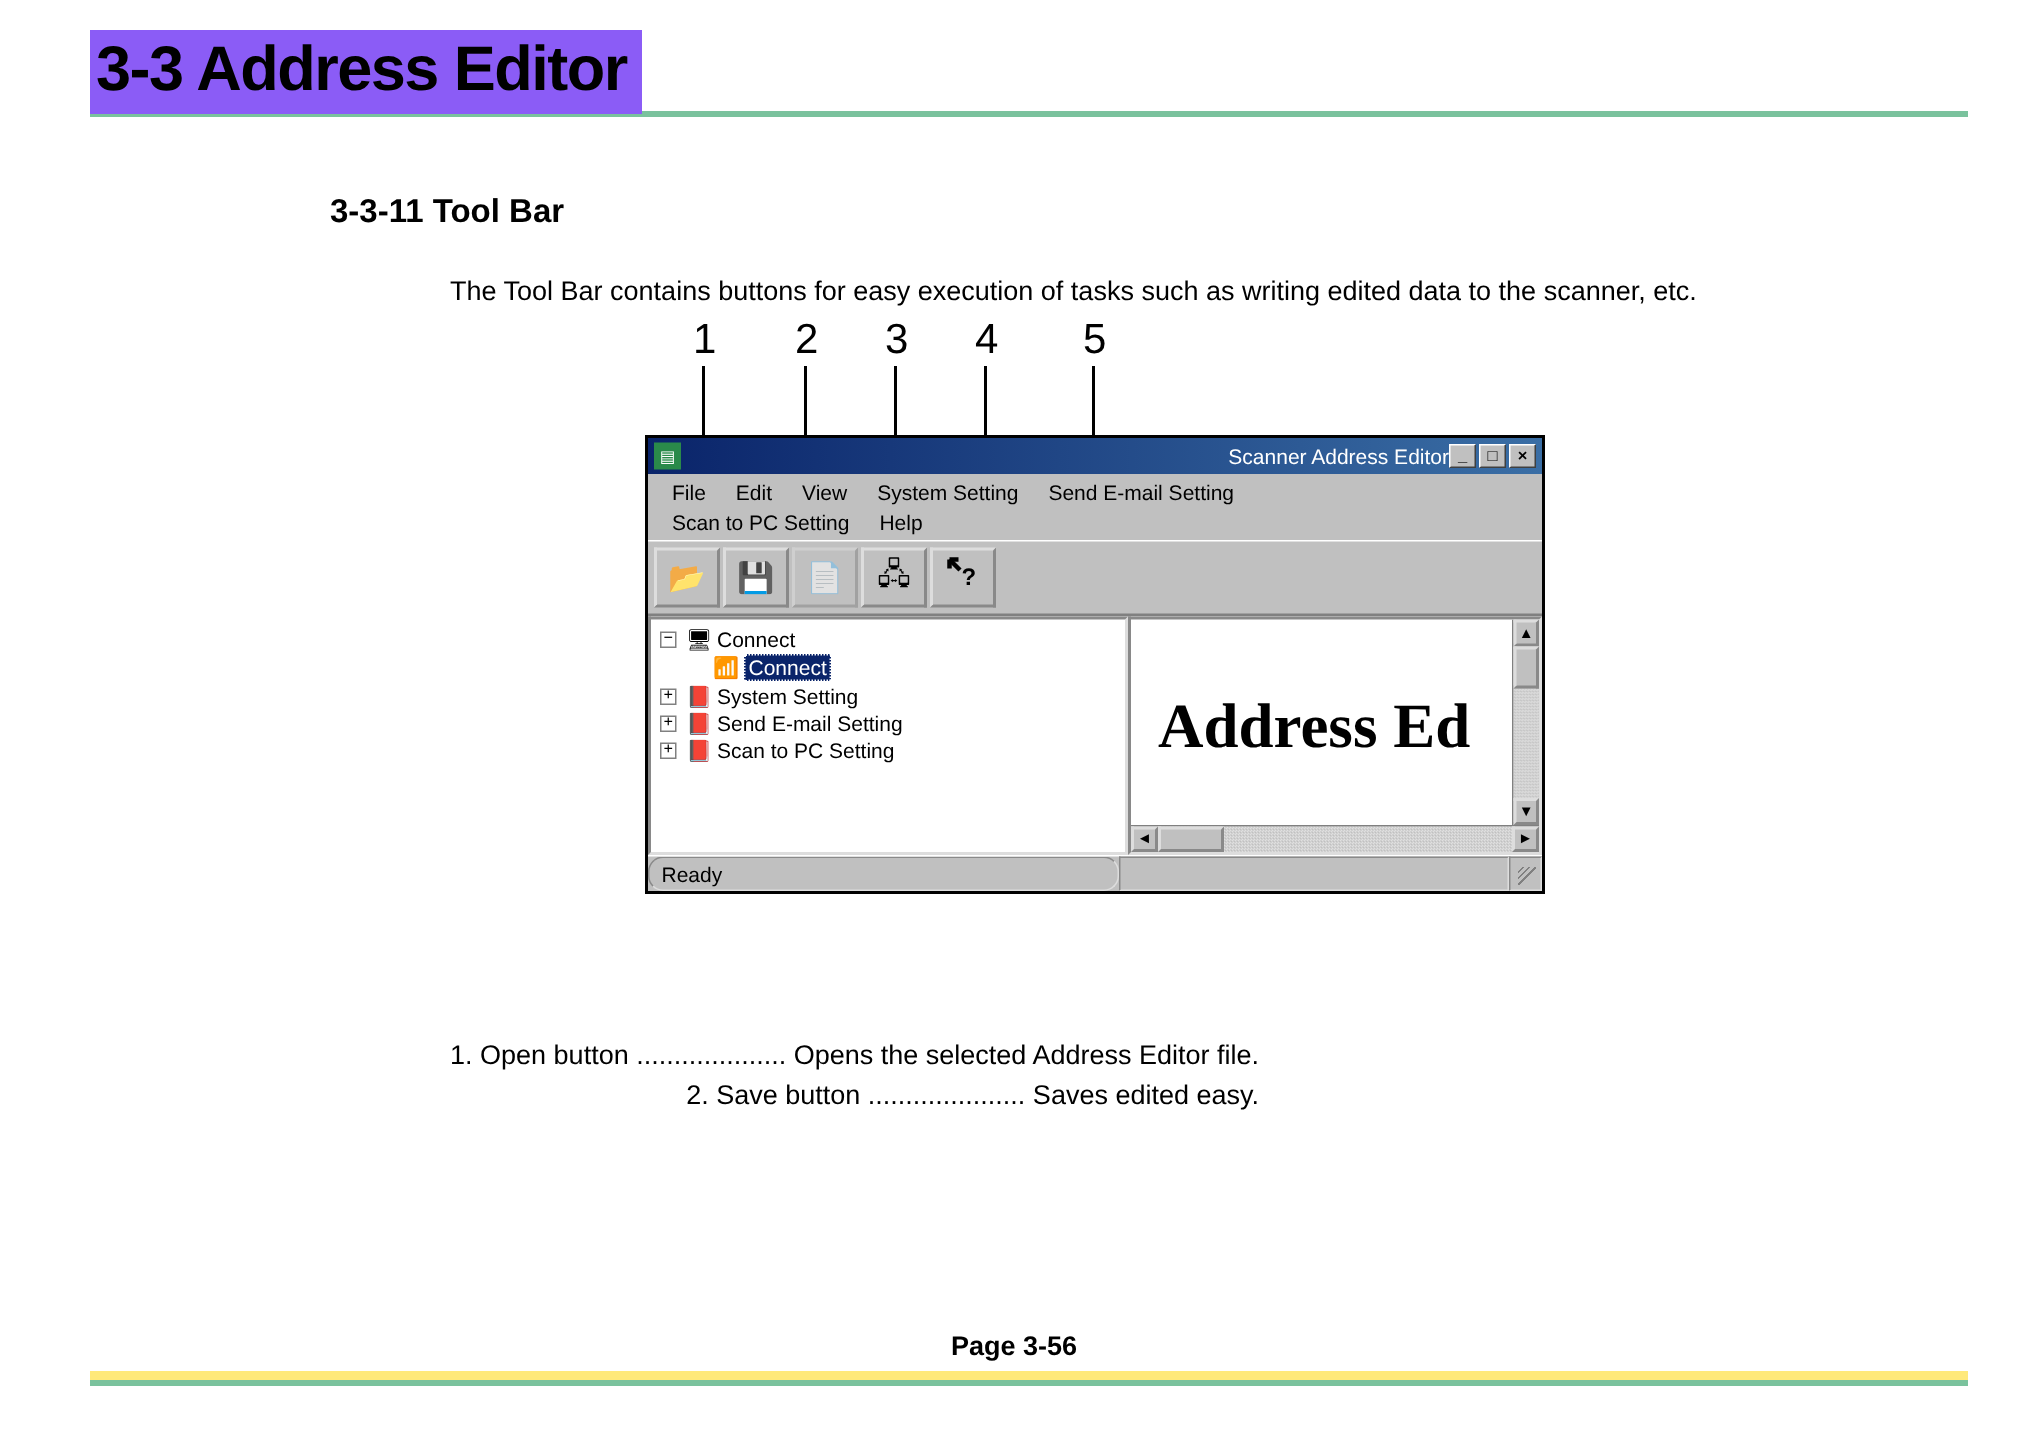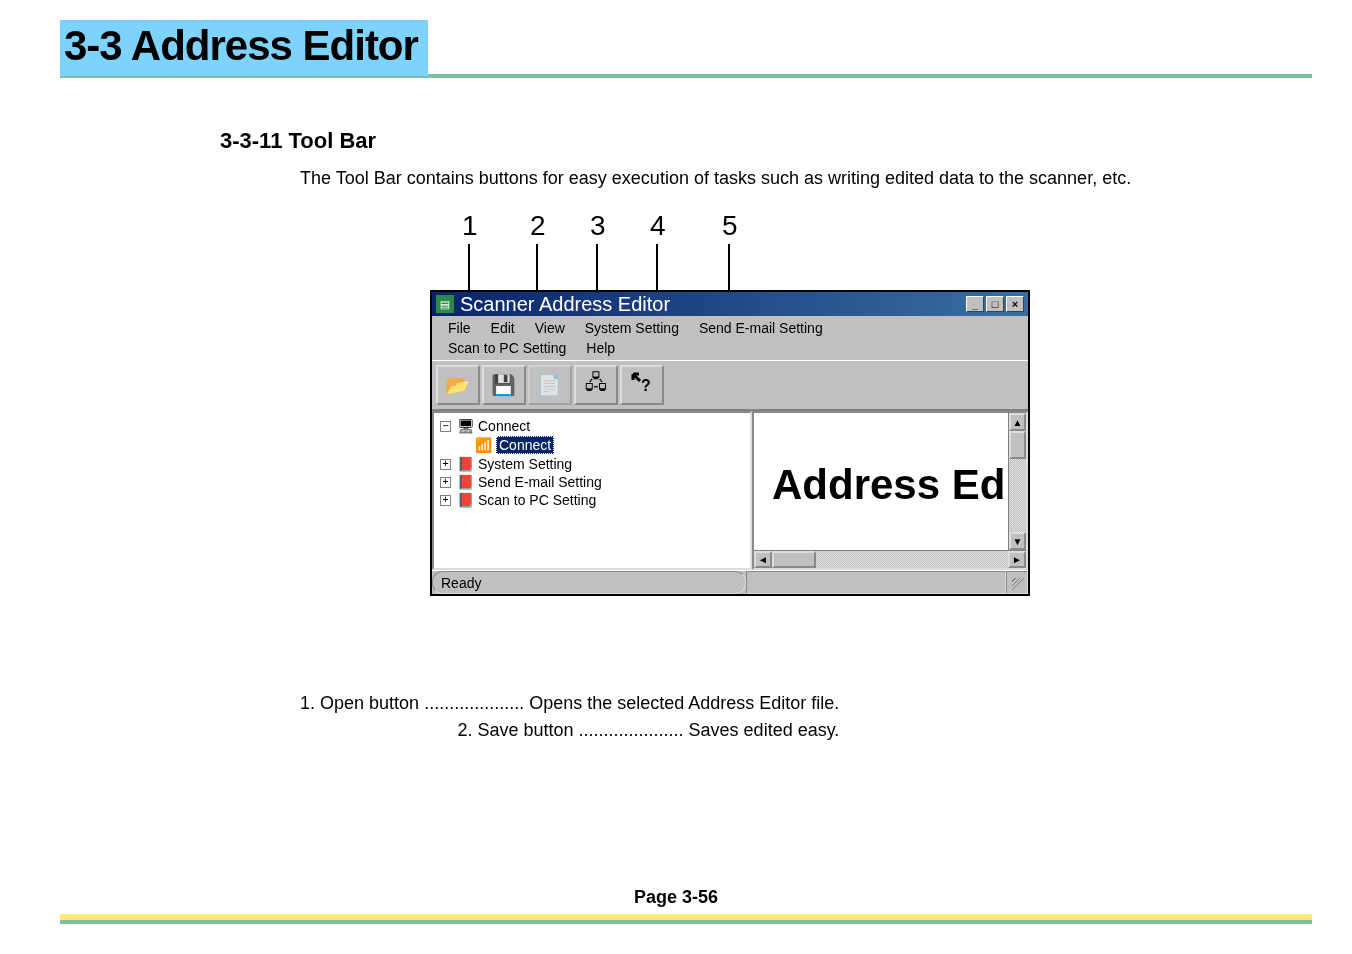--- a/index.html
+++ b/index.html
@@ -17,21 +17,21 @@
     position: absolute;
     left: 220px;
     top: 128px;
     font-size: 22px;
     font-weight: bold;
     font-family: Arial, sans-serif;
   }
   .intro {
     position: absolute;
     left: 300px;
-    top: 168px;
+    top: 184px;
     font-size: 18px;
   }
 
   
   .callouts {
     position: absolute;
     left: 430px;
     top: 210px;
     width: 600px;
   }
@@ -67,21 +67,21 @@
     align-items: center;
     padding: 0 4px;
   }
   .titlebar .app-icon {
     width: 18px; height: 18px;
     background: #2a8a4a;
     margin-right: 6px;
     display: flex; align-items: center; justify-content: center;
     font-size: 11px; color: #fff;
   }
-  .titlebar .title { flex: 1; text-align: left; font-size: 20px; }
+  .titlebar .title { flex: 1; text-align: right; font-size: 14px; }
   .titlebar .btns { display: flex; gap: 2px; }
   .titlebar .wbtn {
     width: 18px; height: 16px;
     background: #c0c0c0;
     border: 1px solid #fff;
     border-right-color: #404040; border-bottom-color: #404040;
     color: #000; font-size: 11px; font-weight: bold;
     display: flex; align-items: center; justify-content: center;
     line-height: 1;
   }
@@ -137,21 +137,21 @@
     flex: 1;
     background: #fff;
     border: 2px inset #ddd;
     position: relative;
     overflow: hidden;
   }
   .right-pane .big {
     position: absolute;
     left: 18px; top: 48px;
     font-size: 42px; font-weight: bold;
-    font-family: Liberation Sans, sans-serif;
+    font-family: Liberation Serif, serif;
     white-space: nowrap;
   }
   .vscroll {
     position: absolute; right: 0; top: 0; bottom: 18px; width: 18px;
     background: #c0c0c0; border-left: 1px solid #808080;
   }
   .vscroll .arr {
     height: 18px; border: 2px outset #ddd; background: #c0c0c0;
     display: flex; align-items: center; justify-content: center; font-size: 10px;
   }
@@ -222,21 +222,21 @@
     font-weight: bold;
     font-size: 18px;
   }
 
   
   .hdr-wrap {
     position: absolute; left: 60px; right: 40px; top: 20px;
   }
   .hdr-green {
     display: inline-block;
-    background: #7dd3fc;
+    background: #8b5cf6;
     padding: 2px 10px 6px 4px;
     font-family: Arial, sans-serif;
     font-stretch: condensed;
     font-size: 42px; font-weight: bold;
     letter-spacing: -1px;
   }
   .hdr-line { height: 4px; background: #7ac29d; margin-top: -2px;}
 </style>
 </head>
 <body>

